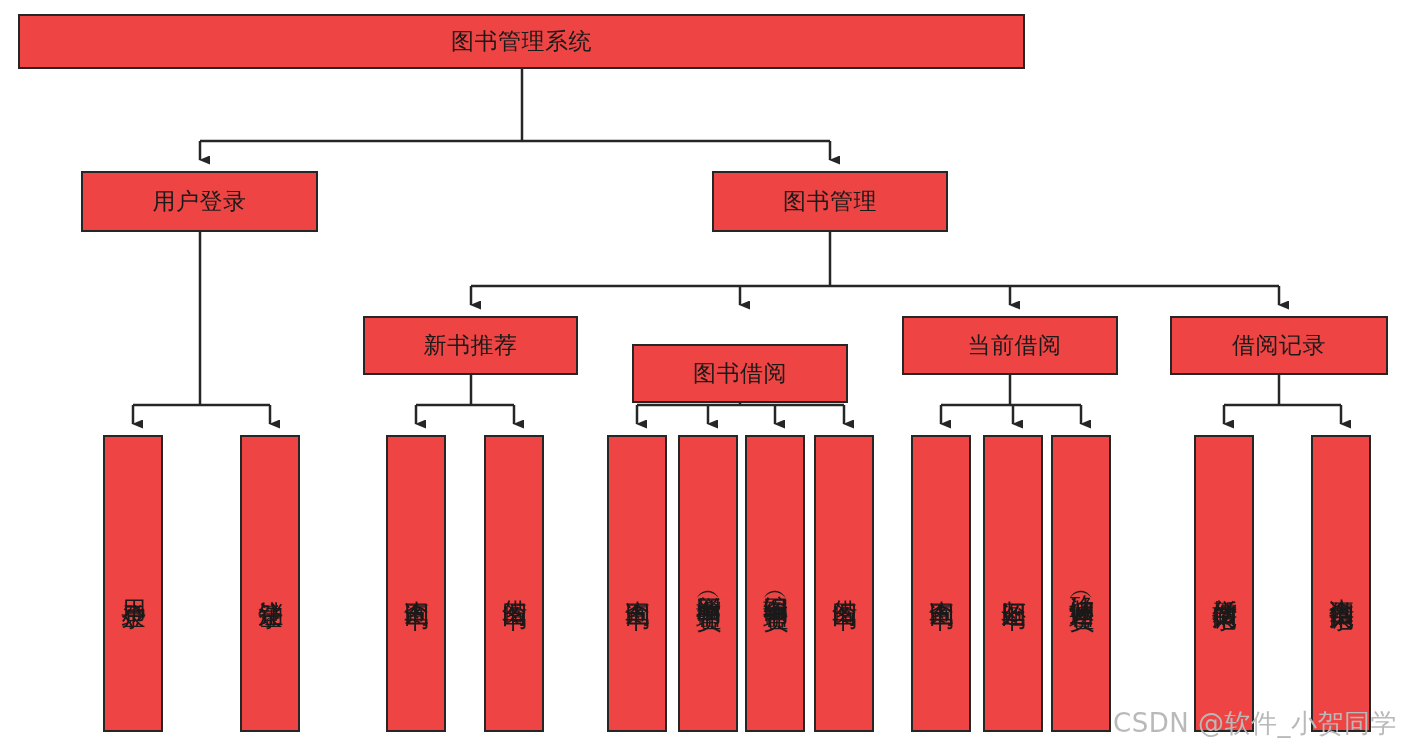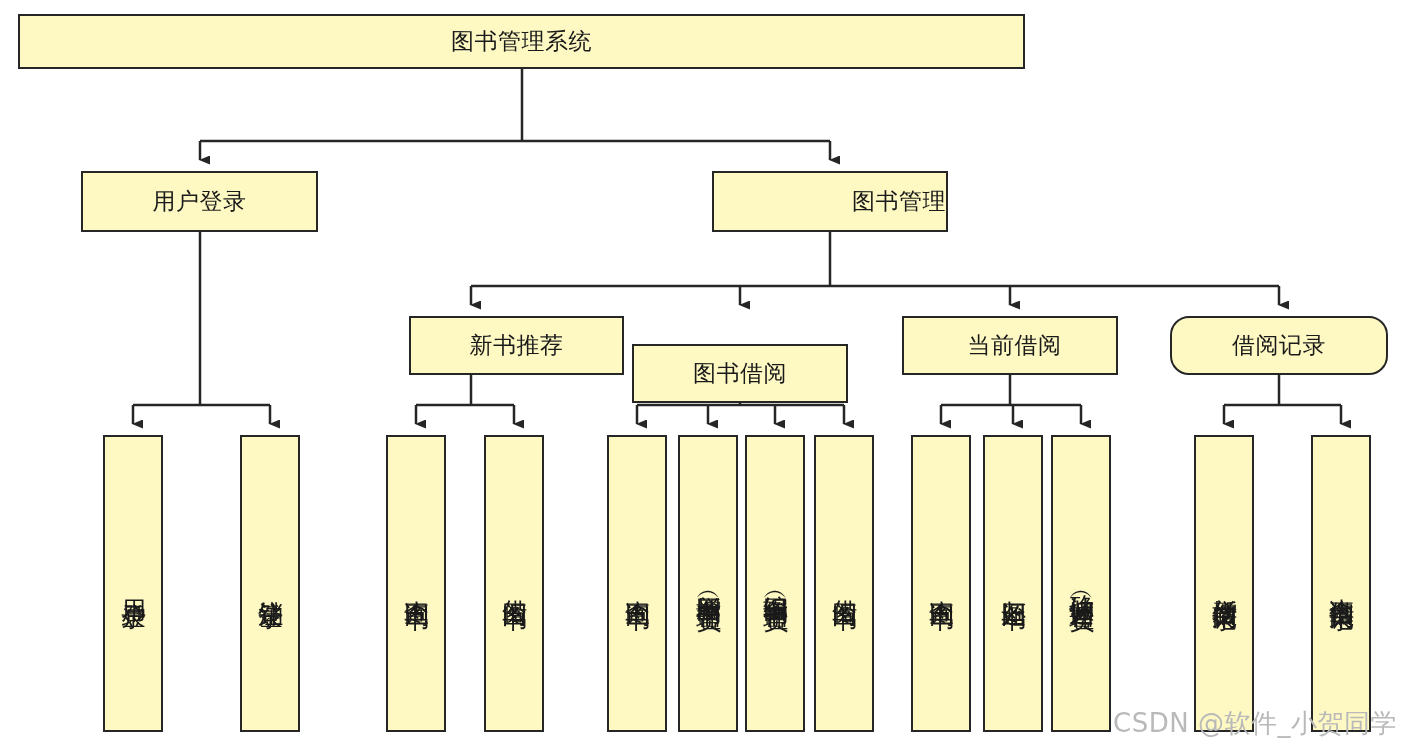--- a/index.html
+++ b/index.html
@@ -10,21 +10,21 @@
     font-family:"DejaVu Sans","Liberation Sans",sans-serif;
     overflow:hidden;
     position:relative;
   }
   #diagram{
     position:absolute;left:0;top:0;width:1405px;height:747px;
   }
   .node{
     position:absolute;
     box-sizing:border-box;
-    background:#fef9c3;
+    background:#ef4444;
     border:2.5px solid #262626;
     display:flex;
     align-items:center;
     justify-content:center;
     color:#1a1a1a;
     letter-spacing:0.5px;
   }
   .node.horiz{
     font-size:23px;
     line-height:1.2;
@@ -104,33 +104,33 @@
         <path d="M 1341 405 L 1341 424" marker-end="url(#arrowhead)"></path>
       </g>
   </svg>
   <div id="node-layer">
       <div class="node horiz" style="left: 18px; top: 14px; width: 1007px; height: 55px;">
         <span class="label">图书管理系统</span>
       </div>
       <div class="node horiz" style="left: 81px; top: 171px; width: 237px; height: 61px;">
         <span class="label">用户登录</span>
       </div>
-      <div class="node horiz" style="left: 712px; top: 171px; width: 236px; height: 61px; justify-content: flex-end;">
+      <div class="node horiz" style="left: 712px; top: 171px; width: 236px; height: 61px;">
         <span class="label">图书管理</span>
       </div>
-      <div class="node horiz" style="left: 363px; top: 316px; width: 215px; height: 59px; margin-left: 46px;">
+      <div class="node horiz" style="left: 363px; top: 316px; width: 215px; height: 59px;">
         <span class="label">新书推荐</span>
       </div>
       <div class="node horiz" style="left: 632px; top: 316px; width: 216px; height: 59px; margin-top: 28px;">
         <span class="label">图书借阅</span>
       </div>
       <div class="node horiz" style="left: 902px; top: 316px; width: 216px; height: 59px; padding-left: 9px;">
         <span class="label">当前借阅</span>
       </div>
-      <div class="node horiz" style="left: 1170px; top: 316px; width: 218px; height: 59px; border-radius: 19px;">
+      <div class="node horiz" style="left: 1170px; top: 316px; width: 218px; height: 59px;">
         <span class="label">借阅记录</span>
       </div>
       <div class="node vert" style="left: 103px; top: 435px; width: 60px; height: 297px;">
         <span class="label">用户登录</span>
       </div>
       <div class="node vert" style="left: 240px; top: 435px; width: 60px; height: 297px;">
         <span class="label">注销登录</span>
       </div>
       <div class="node vert" style="left: 386px; top: 435px; width: 60px; height: 297px;">
         <span class="label">查询图书</span>

